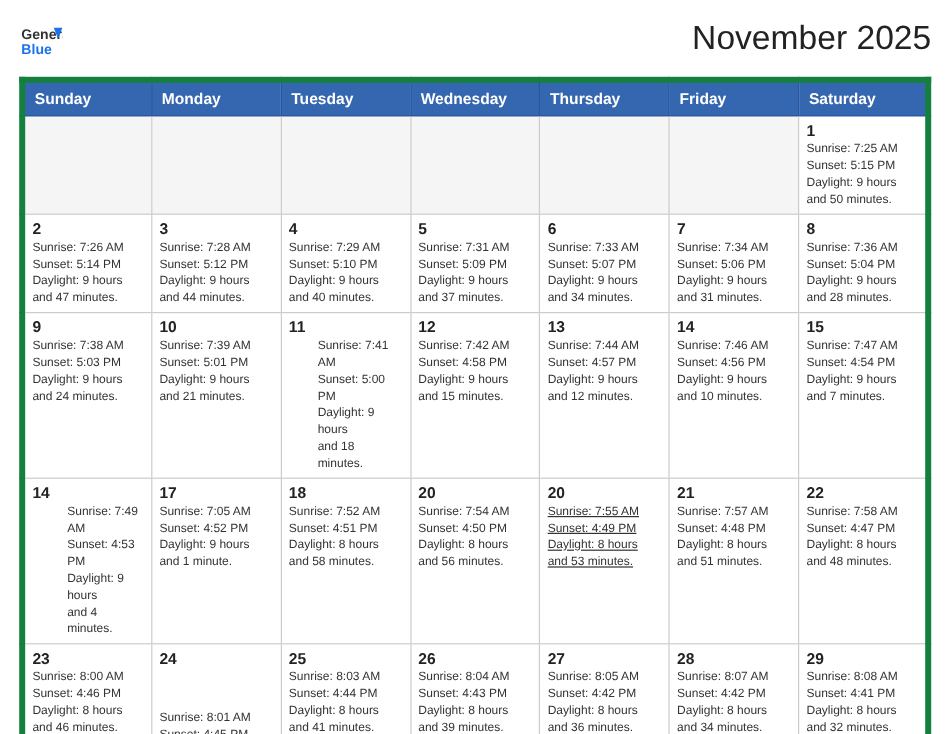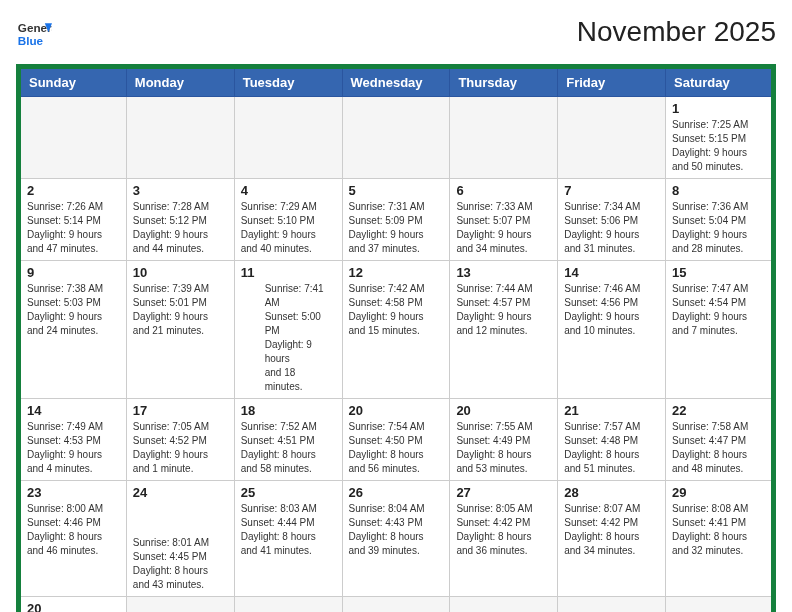--- a/index.html
+++ b/index.html
@@ -225,21 +225,21 @@
           <div class="day-number">15</div>
           <div class="day-info" style="white-space: pre-line;">Sunrise: 7:47 AM
 Sunset: 4:54 PM
 Daylight: 9 hours
 and 7 minutes.</div>
         </td>
       </tr>
       <tr>
         <td>
           <div class="day-number">14</div>
-          <div class="day-info" style="white-space: pre-line;">Sunrise: 7:49 AM
+          <div class="day-info" style="white-space: pre-line; margin-left: 29px;">Sunrise: 7:49 AM
 Sunset: 4:53 PM
 Daylight: 9 hours
 and 4 minutes.</div>
         </td>
         <td>
           <div class="day-number">17</div>
           <div class="day-info" style="white-space: pre-line;">Sunrise: 7:05 AM
 Sunset: 4:52 PM
 Daylight: 9 hours
 and 1 minute.</div>
@@ -253,21 +253,21 @@
         </td>
         <td>
           <div class="day-number">20</div>
           <div class="day-info" style="white-space: pre-line;">Sunrise: 7:54 AM
 Sunset: 4:50 PM
 Daylight: 8 hours
 and 56 minutes.</div>
         </td>
         <td>
           <div class="day-number">20</div>
-          <div class="day-info" style="white-space: pre-line;">Sunrise: 7:55 AM
+          <div class="day-info" style="white-space: pre-line; text-decoration: underline;">Sunrise: 7:55 AM
 Sunset: 4:49 PM
 Daylight: 8 hours
 and 53 minutes.</div>
         </td>
         <td>
           <div class="day-number">21</div>
           <div class="day-info" style="white-space: pre-line;">Sunrise: 7:57 AM
 Sunset: 4:48 PM
 Daylight: 8 hours
 and 51 minutes.</div>

